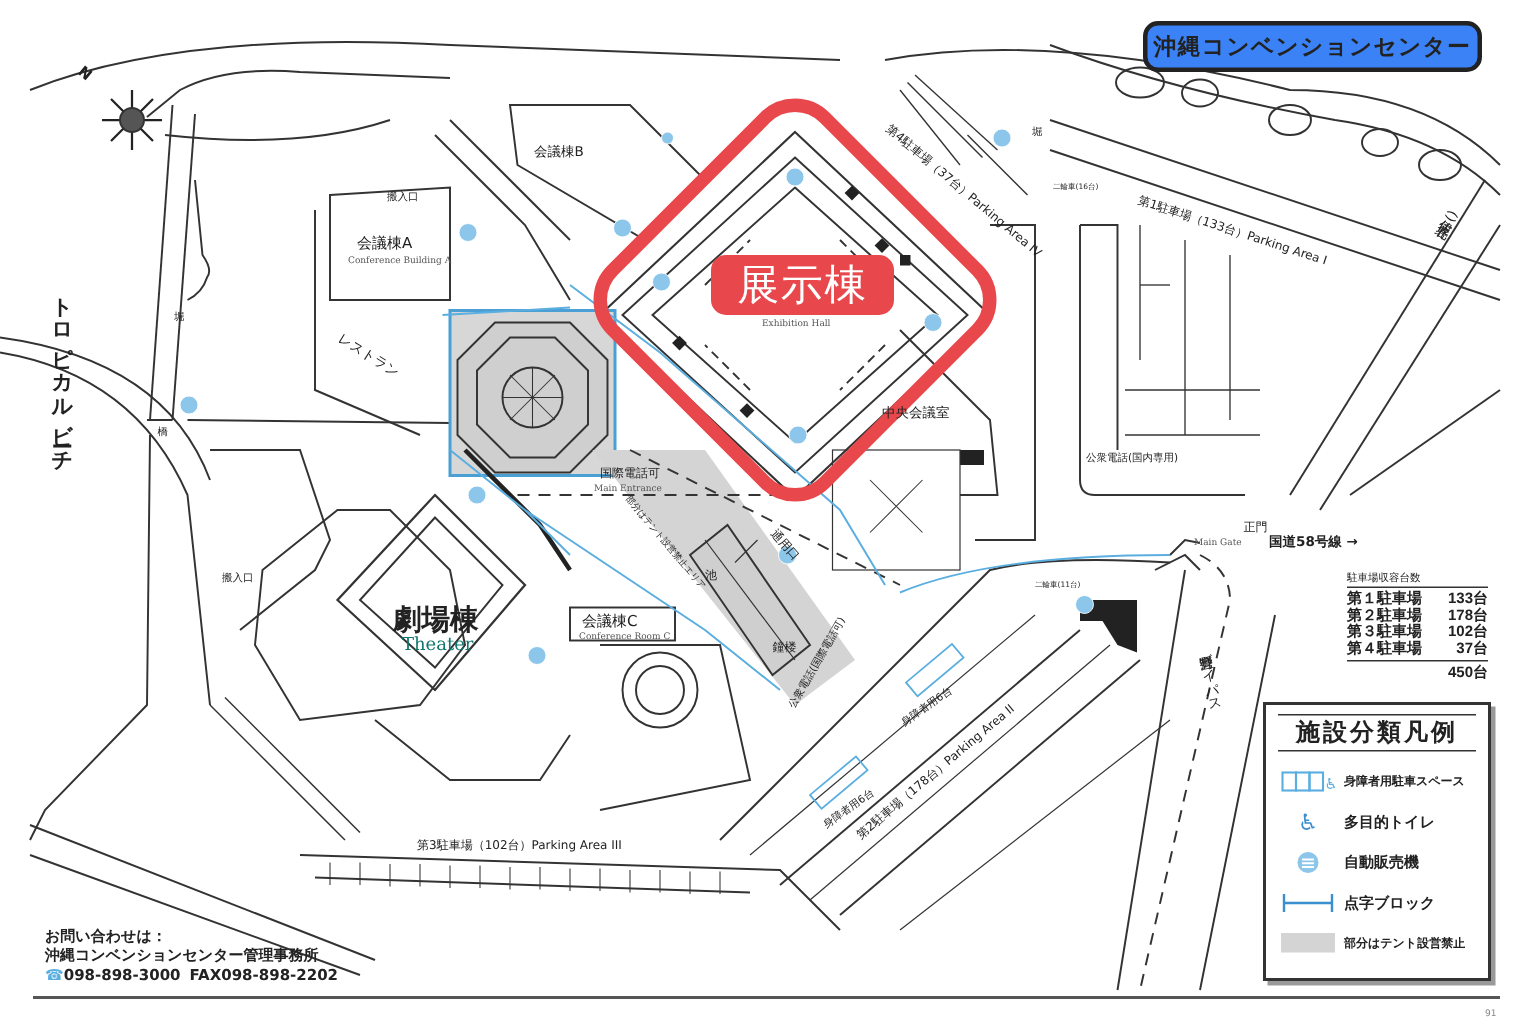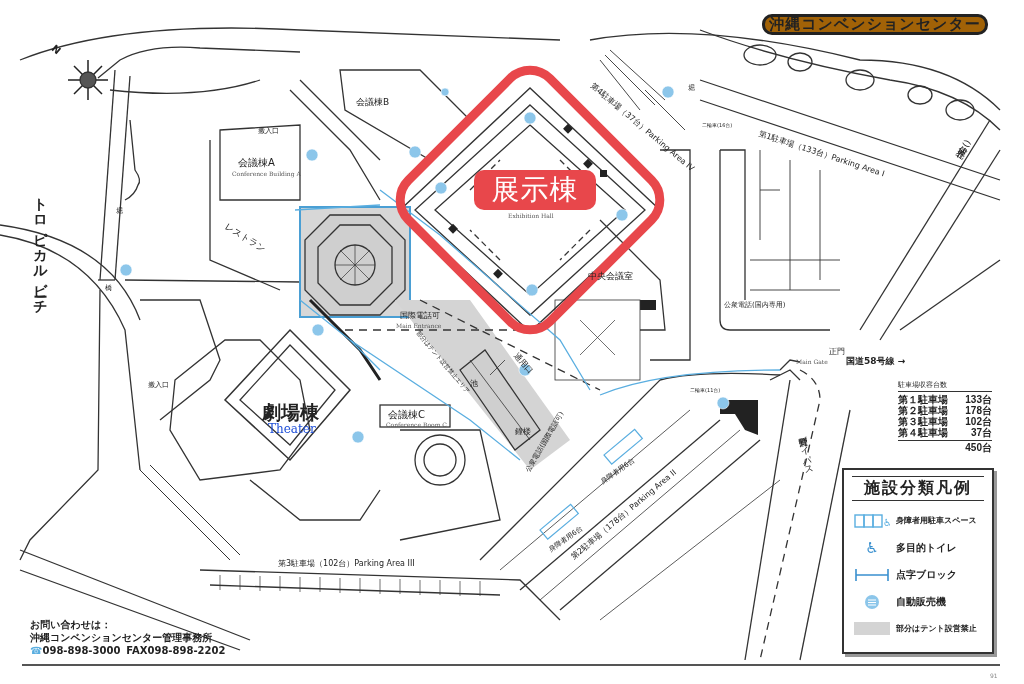--- a/index.html
+++ b/index.html
@@ -1,18 +1,18 @@
 <!DOCTYPE html>
 <html><head>
 <meta charset="utf-8">
 <style>
   html,body{margin:0;padding:0;background:#fff;}
   body{width:1024px;height:684px;position:relative;overflow:hidden;font-family:"DejaVu Sans",sans-serif;color:#222;}
   #map{position:absolute;left:0;top:0;width:1024px;height:684px;}
-  .title-badge{position:absolute;left:762px;top:14px;width:226px;height:21px;border:3px solid #222;border-radius:10px;background:#a16207;display:flex;align-items:center;justify-content:center;font-weight:bold;font-size:15px;letter-spacing:1px;box-sizing:border-box;text-align:right;}
+  .title-badge{position:absolute;left:762px;top:14px;width:226px;height:34px;border:3px solid #222;border-radius:10px;background:#3b82f6;display:flex;align-items:center;justify-content:center;font-weight:bold;font-size:15px;letter-spacing:1px;box-sizing:border-box;text-align:right;}
   .lbl{position:absolute;font-size:9px;color:#222;white-space:nowrap;line-height:1.1;}
   .sub{position:absolute;font-size:6px;color:#555;white-space:nowrap;font-family:"DejaVu Serif",serif;}
   .big{position:absolute;font-size:19px;font-weight:bold;color:#222;font-family:"DejaVu Serif",serif;}
   .vert{position:absolute;writing-mode:vertical-rl;font-size:14px;font-weight:bold;letter-spacing:1px;}
   .vert-sm{position:absolute;writing-mode:vertical-rl;font-size:9px;}
   .highlight{position:absolute;left:474px;top:170px;width:122px;height:40px;background:#e8474b;border-radius:10px;color:#fff;font-size:28px;font-weight:normal;display:flex;align-items:center;justify-content:center;letter-spacing:1px;}
   .table{position:absolute;left:898px;top:380px;width:94px;font-family:Liberation Sans, sans-serif;font-size:10px;}
   .table .hd{font-size:7px;border-bottom:1.5px solid #333;padding-bottom:1px;margin-bottom:2px;}
   .table .row{display:flex;justify-content:space-between;font-weight:bold;line-height:11px;}
   .table .total{border-top:1.5px solid #333;margin-top:2px;text-align:right;font-weight:bold;}
@@ -194,21 +194,21 @@
 
   <rect x="430" y="100" width="200" height="200" rx="28" fill="none" stroke="#e8474b" stroke-width="9" transform="rotate(45 530 200)"></rect>
 </svg>
 
 <div class="title-badge">沖縄コンベンションセンター</div>
 
 <div class="highlight">展示棟</div>
 <div class="sub" style="left:508px;top:212px;">Exhibition Hall</div>
 
 <div class="big" style="left:262px;top:400px;">劇場棟</div>
-<div class="lbl" style="left:268px;top:423px;font-size:12px;font-family:'DejaVu Serif',serif;color:#1d4ed8;">Theater</div>
+<div class="lbl" style="left:268px;top:423px;font-size:12px;font-family:'DejaVu Serif',serif;color:#0f766e;">Theater</div>
 
 <div class="lbl" style="left:238px;top:157px;font-size:10px;">会議棟A</div>
 <div class="sub" style="left:232px;top:170px;">Conference Building A</div>
 <div class="lbl" style="left:356px;top:98px;">会議棟B</div>
 <div class="lbl" style="left:388px;top:409px;font-size:10px;">会議棟C</div>
 <div class="sub" style="left:386px;top:421px;">Conference Room C</div>
 
 <div class="lbl" style="left:228px;top:222px;transform:rotate(32deg);transform-origin:left top;">レストラン</div>
 <div class="lbl" style="left:400px;top:312px;font-size:8px;">国際電話可</div>
 <div class="sub" style="left:396px;top:322px;">Main Entrance</div>
@@ -279,41 +279,41 @@
         </svg>
     </span>
     <span style="font-size:8px;">身障者用駐車スペース</span>
   </div>
   <div class="li">
     <span class="sw" style="color:#3a90cf;font-size:15px;">♿</span>
     <span>多目的トイレ</span>
   </div>
   <div class="li">
     <span class="sw">
-      <svg width="36" height="16">
-          <g stroke="#3a90cf" stroke-width="1.6">
-            <path d="M2 2 V14 M34 2 V14 M2 8 H34"></path>
-          </g>
-        </svg>
-    </span>
-    <span>点字ブロック</span>
-  </div>
-  <div class="li">
-    <span class="sw">
       <svg width="16" height="16">
           <circle cx="8" cy="8" r="7" fill="#8cc6ea"></circle>
           <g stroke="#fff" stroke-width="1.2">
             <path d="M4 6 H12 M4 8.5 H12 M4 11 H12"></path>
           </g>
         </svg>
     </span>
     <span>自動販売機</span>
   </div>
   <div class="li">
     <span class="sw">
+      <svg width="36" height="16">
+          <g stroke="#3a90cf" stroke-width="1.6">
+            <path d="M2 2 V14 M34 2 V14 M2 8 H34"></path>
+          </g>
+        </svg>
+    </span>
+    <span>点字ブロック</span>
+  </div>
+  <div class="li">
+    <span class="sw">
         <span style="display:block;width:36px;height:13px;background:#d4d4d4;"></span>
       </span>
     <span style="font-size:8px;">部分はテント設営禁止</span>
   </div>
 </div>
 
 <div class="contact">
   <div>お問い合わせは：</div>
   <div>沖縄コンベンションセンター管理事務所</div>
   <div class="tel">

